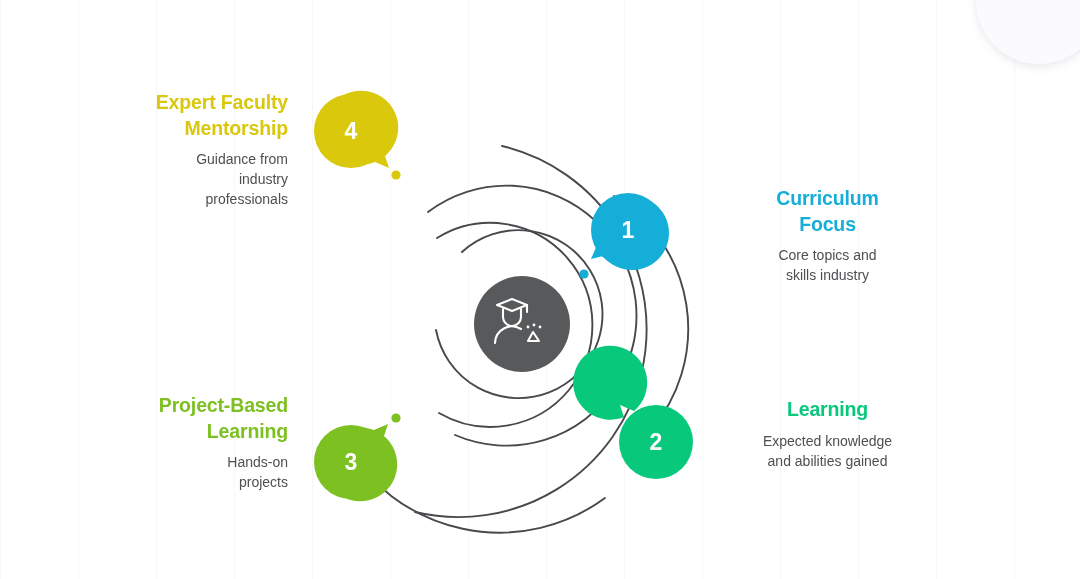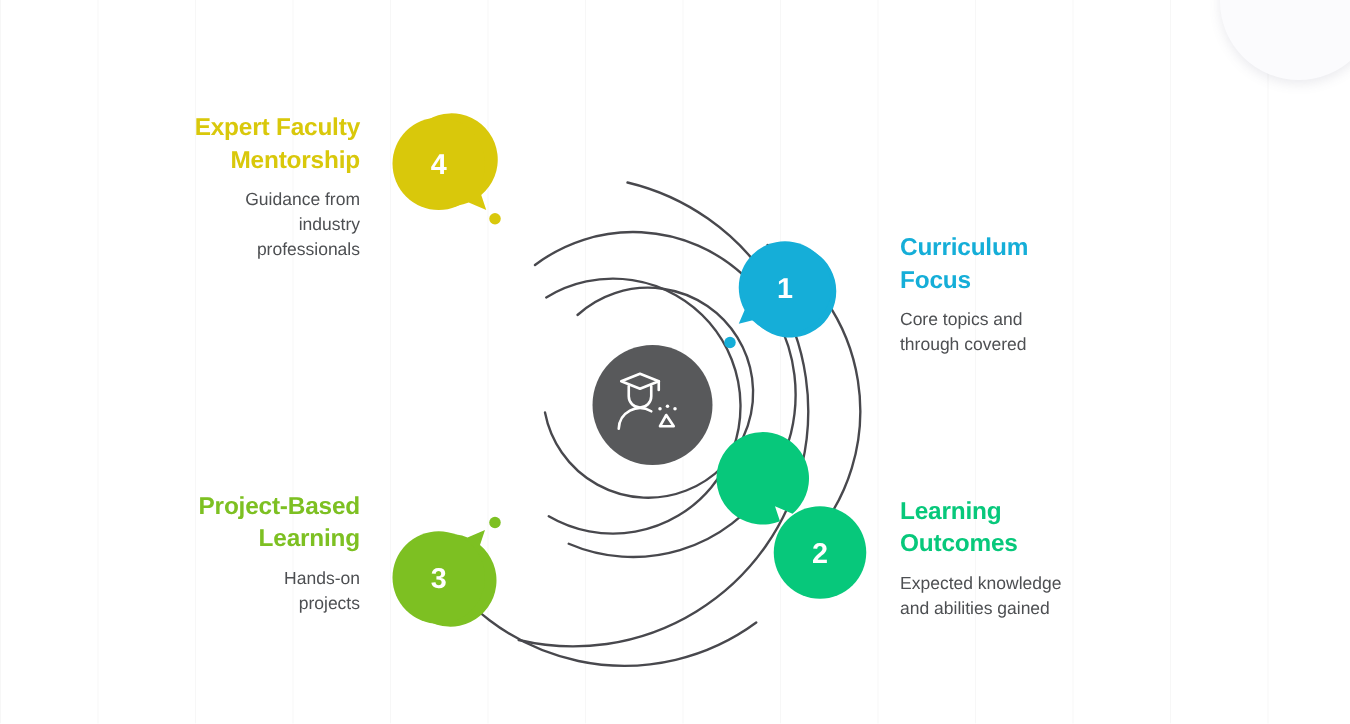--- a/index.html
+++ b/index.html
@@ -53,21 +53,21 @@
     width: 1080px;
     height: 579px;
   }
 
   
   .text-block {
     position: absolute;
     width: 200px;
   }
   .text-block.align-right { text-align: right; }
-  .text-block.align-left  { text-align: left; }
+  .text-block.align-left  { text-align: center; }
 
   .tb-title {
     font-size: 19.5px;
     font-weight: bold;
     line-height: 1.32;
     letter-spacing: -0.15px;
     margin: 0 0 9px 0;
   }
   .tb-desc {
     font-size: 14px;
@@ -206,28 +206,27 @@
     </div>
   </div>
 
   <div class="text-block align-left" id="block-curriculum">
     <div class="tb-title" style="color:#15AED8;">
       <div>Curriculum</div>
       <div>Focus</div>
     </div>
     <div class="tb-desc">
       <div>Core topics and</div>
-      <div>through covered</div>
+      <div>skills industry</div>
     </div>
   </div>
 
   <div class="text-block align-left" id="block-outcomes">
     <div class="tb-title" style="color:#07C87B;">
       <div>Learning</div>
-      <div>Outcomes</div>
     </div>
     <div class="tb-desc">
       <div>Expected knowledge</div>
       <div>and abilities gained</div>
     </div>
   </div>
 
 </div>
 
 </body></html>

